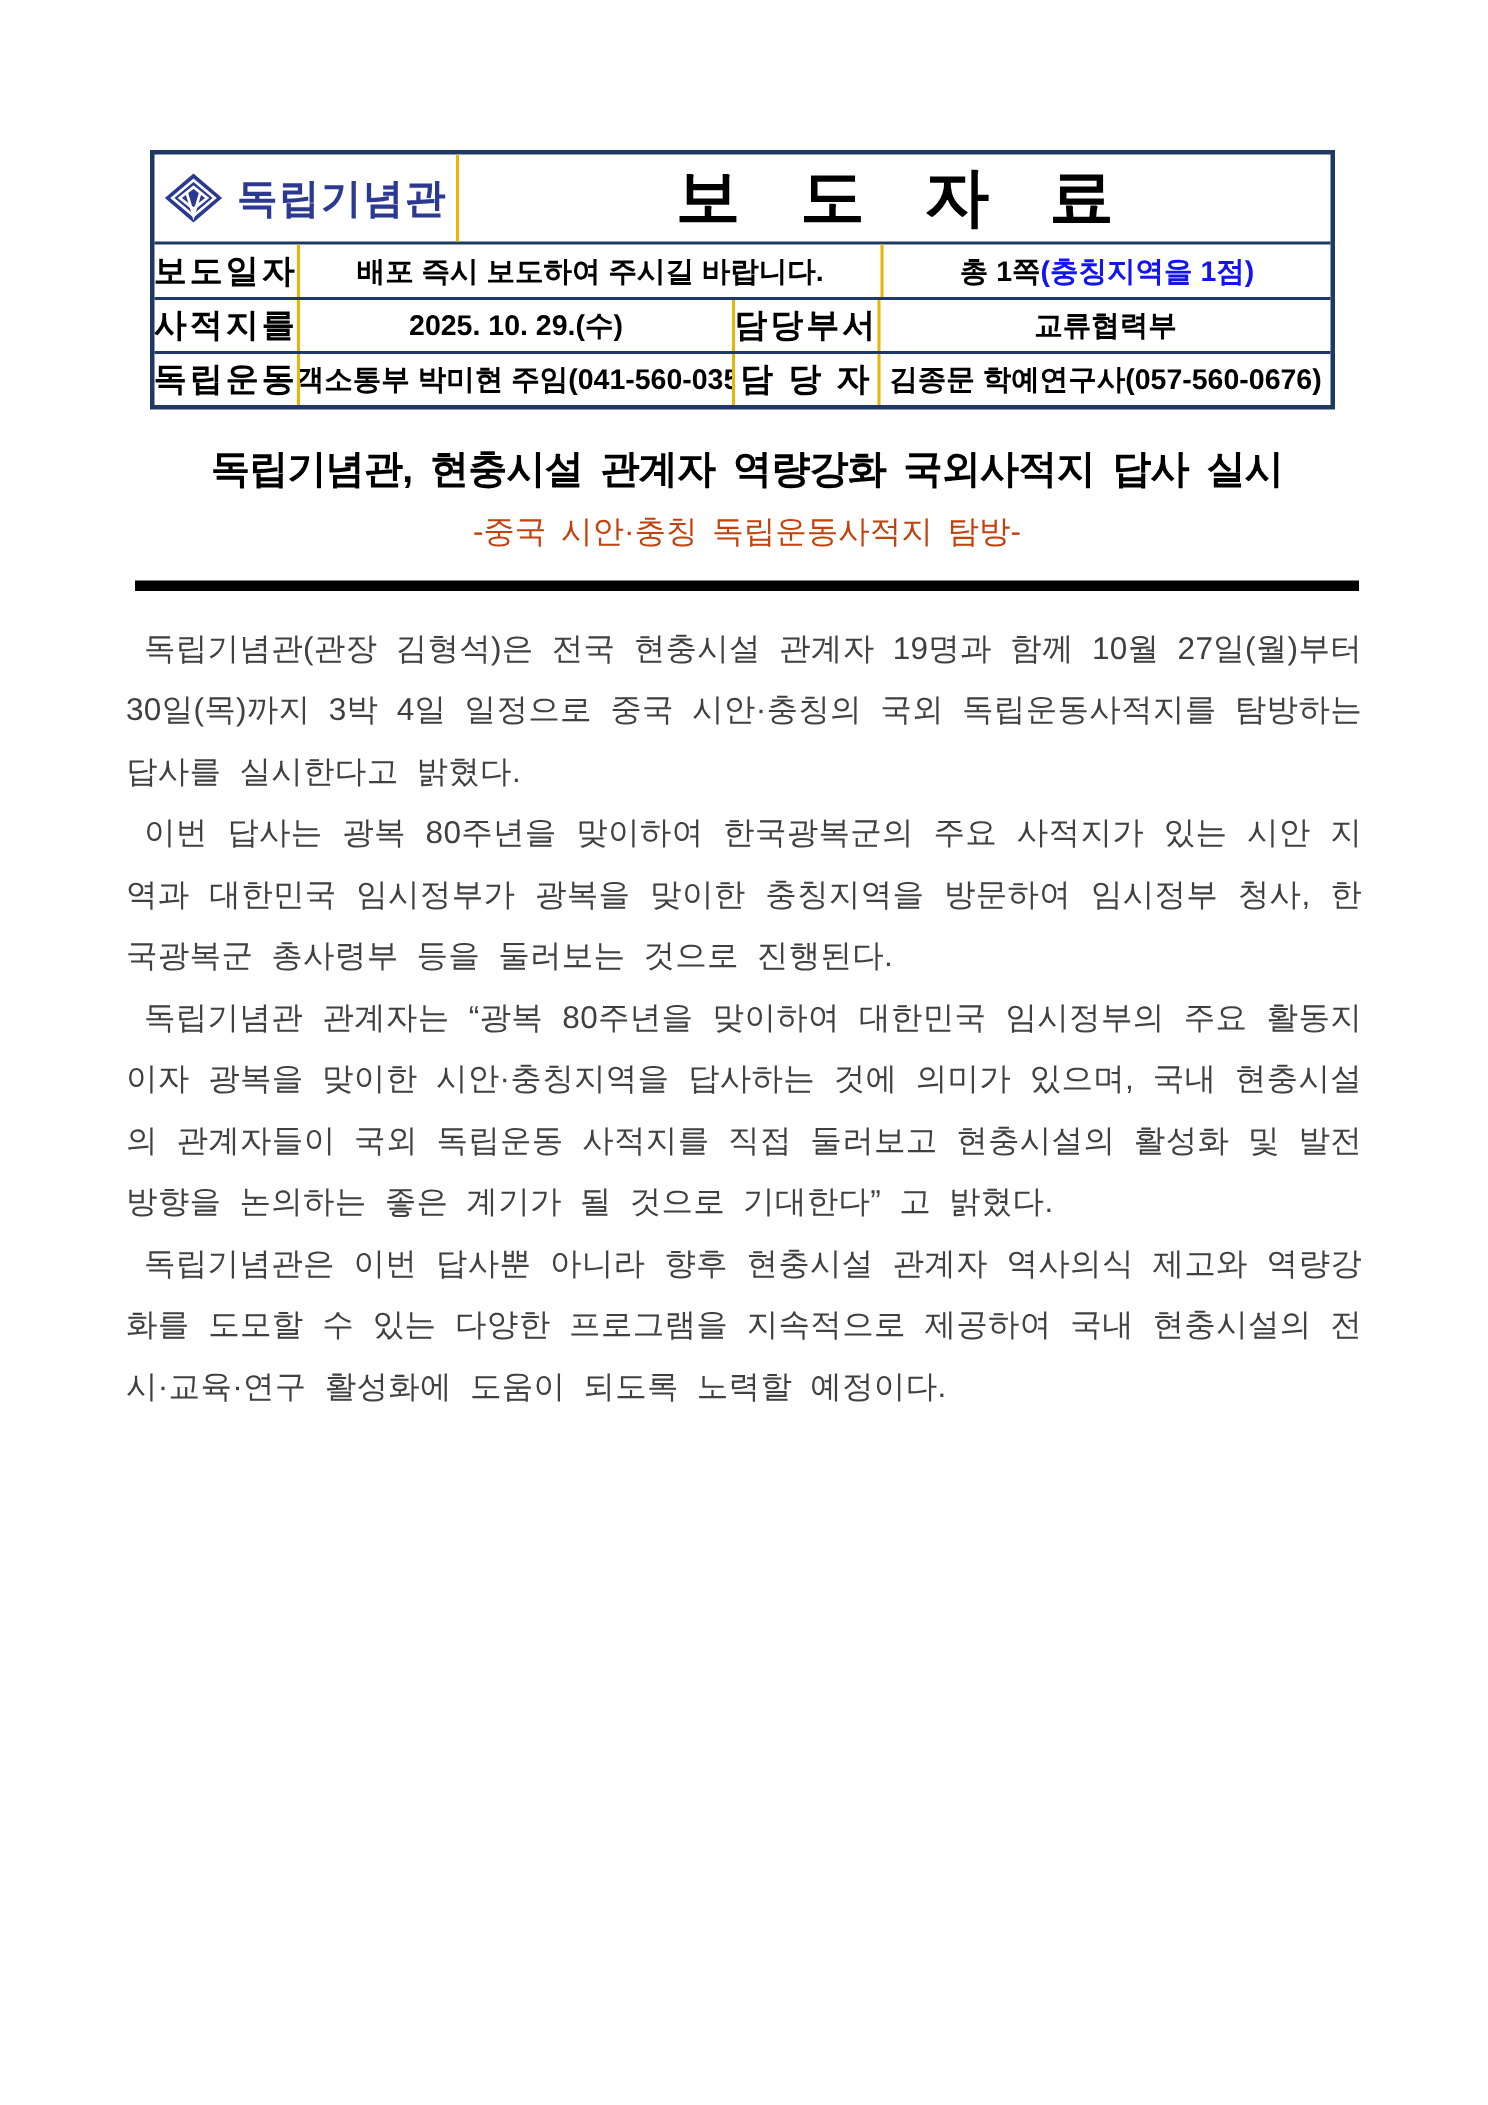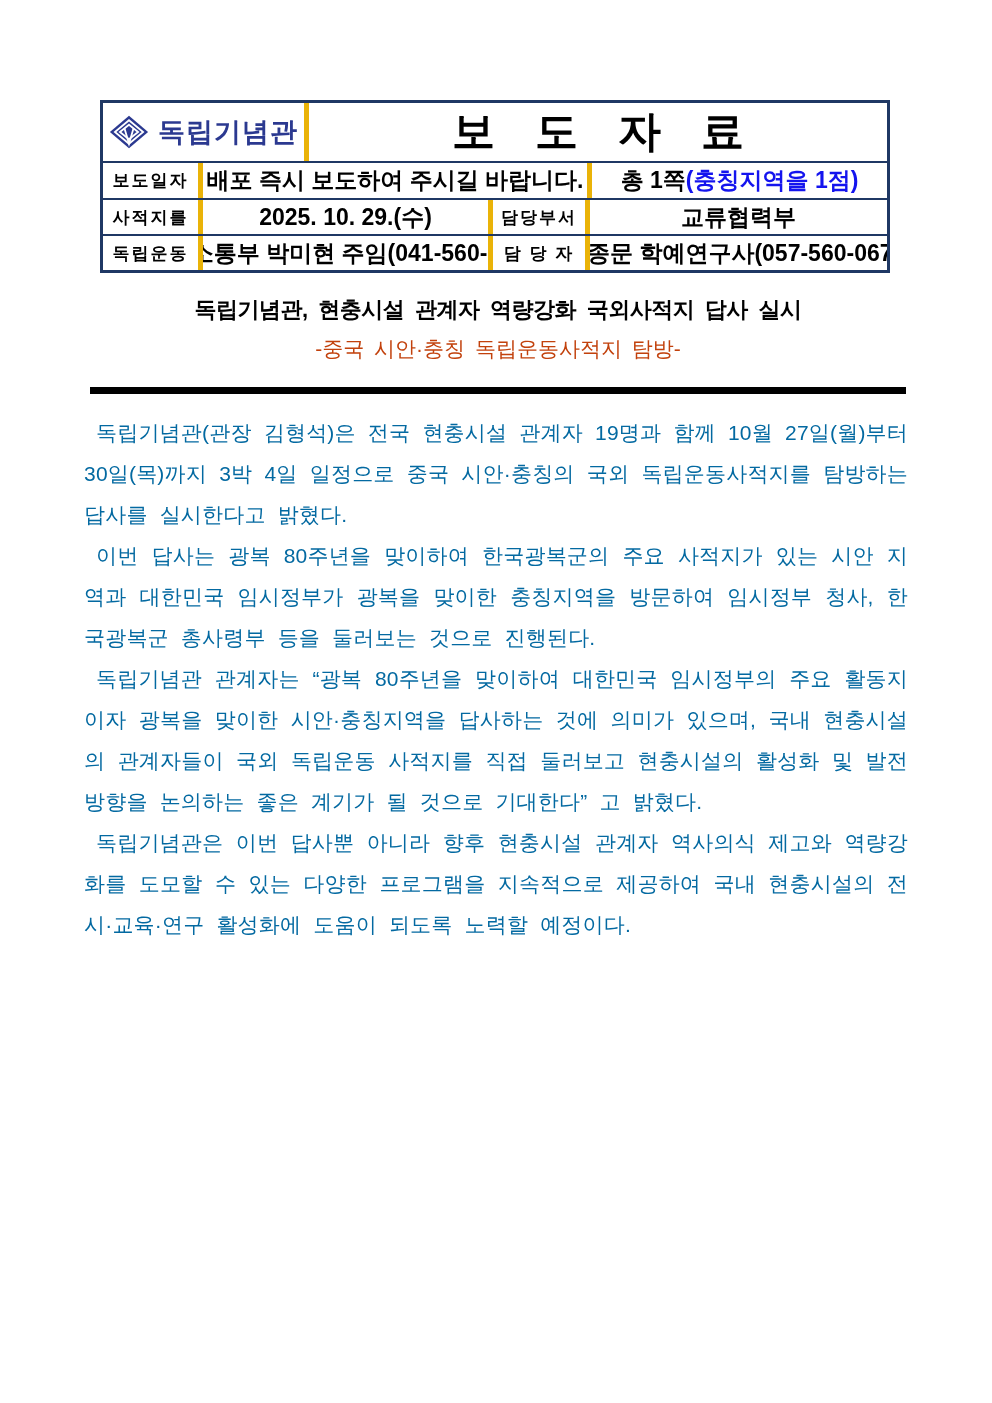--- a/index.html
+++ b/index.html
@@ -24,60 +24,60 @@
   }
   .tr { display: grid; }
   .tr + .tr { border-top: 2px solid #1f3864; }
   .td {
     display: flex;
     align-items: center;
     justify-content: center;
     overflow: hidden;
     white-space: nowrap;
   }
-  .td + .td { border-left: 5px solid #eab308; }
+  .td + .td { border-left: 2px solid #eab308; }
   .tr.thead { grid-template-columns: 201px 1fr; height: 58px; }
   .tr.r1 { grid-template-columns: 95px 389px 1fr; height: 37px; }
   .tr.r2, .tr.r3 { grid-template-columns: 95px 290px 97px 1fr; height: 36px; }
 
   .logo-cell { gap: 9px; }
   .logo-mark { display: inline-flex; }
   .logo-text {
     font-size: 27px;
     font-weight: bold;
     color: #2b3990;
     letter-spacing: 1px;
   }
   .doc-type {
     font-size: 43px;
     font-weight: bold;
     letter-spacing: 14px;
     padding-left: 14px;
   }
   .lbl {
-    font-size: 17px;
+    font-size: 22px;
     font-weight: bold;
     letter-spacing: 2px;
   }
   .val {
-    font-size: 23px;
+    font-size: 19px;
     font-weight: bold;
   }
   .blue-text { color: #1414ee; }
 
   
   .headline {
     position: absolute;
     left: 90px;
     right: 86px;
     top: 295px;
     text-align: center;
   }
   .headline-title {
-    font-size: 22px;
+    font-size: 26px;
     font-weight: bold;
     letter-spacing: -0.5px;
     word-spacing: 5px;
     white-space: nowrap;
   }
   .headline-sub {
     margin-top: 10px;
     font-size: 21px;
     font-weight: normal;
     word-spacing: 4px;
@@ -102,21 +102,21 @@
     right: 84px;
     top: 412px;
   }
   .body-text p {
     font-size: 21px;
     line-height: 41px;
     text-align: justify;
     word-spacing: 6px;
     text-indent: 12px;
     letter-spacing: 0.2px;
-    color: #0369a1;
+    color: #404040;
   }
 </style>
 </head>
 <body>
 
 <div class="page">
 
   <div class="tbl">
     <div class="tr thead">
       <div class="td logo-cell">

